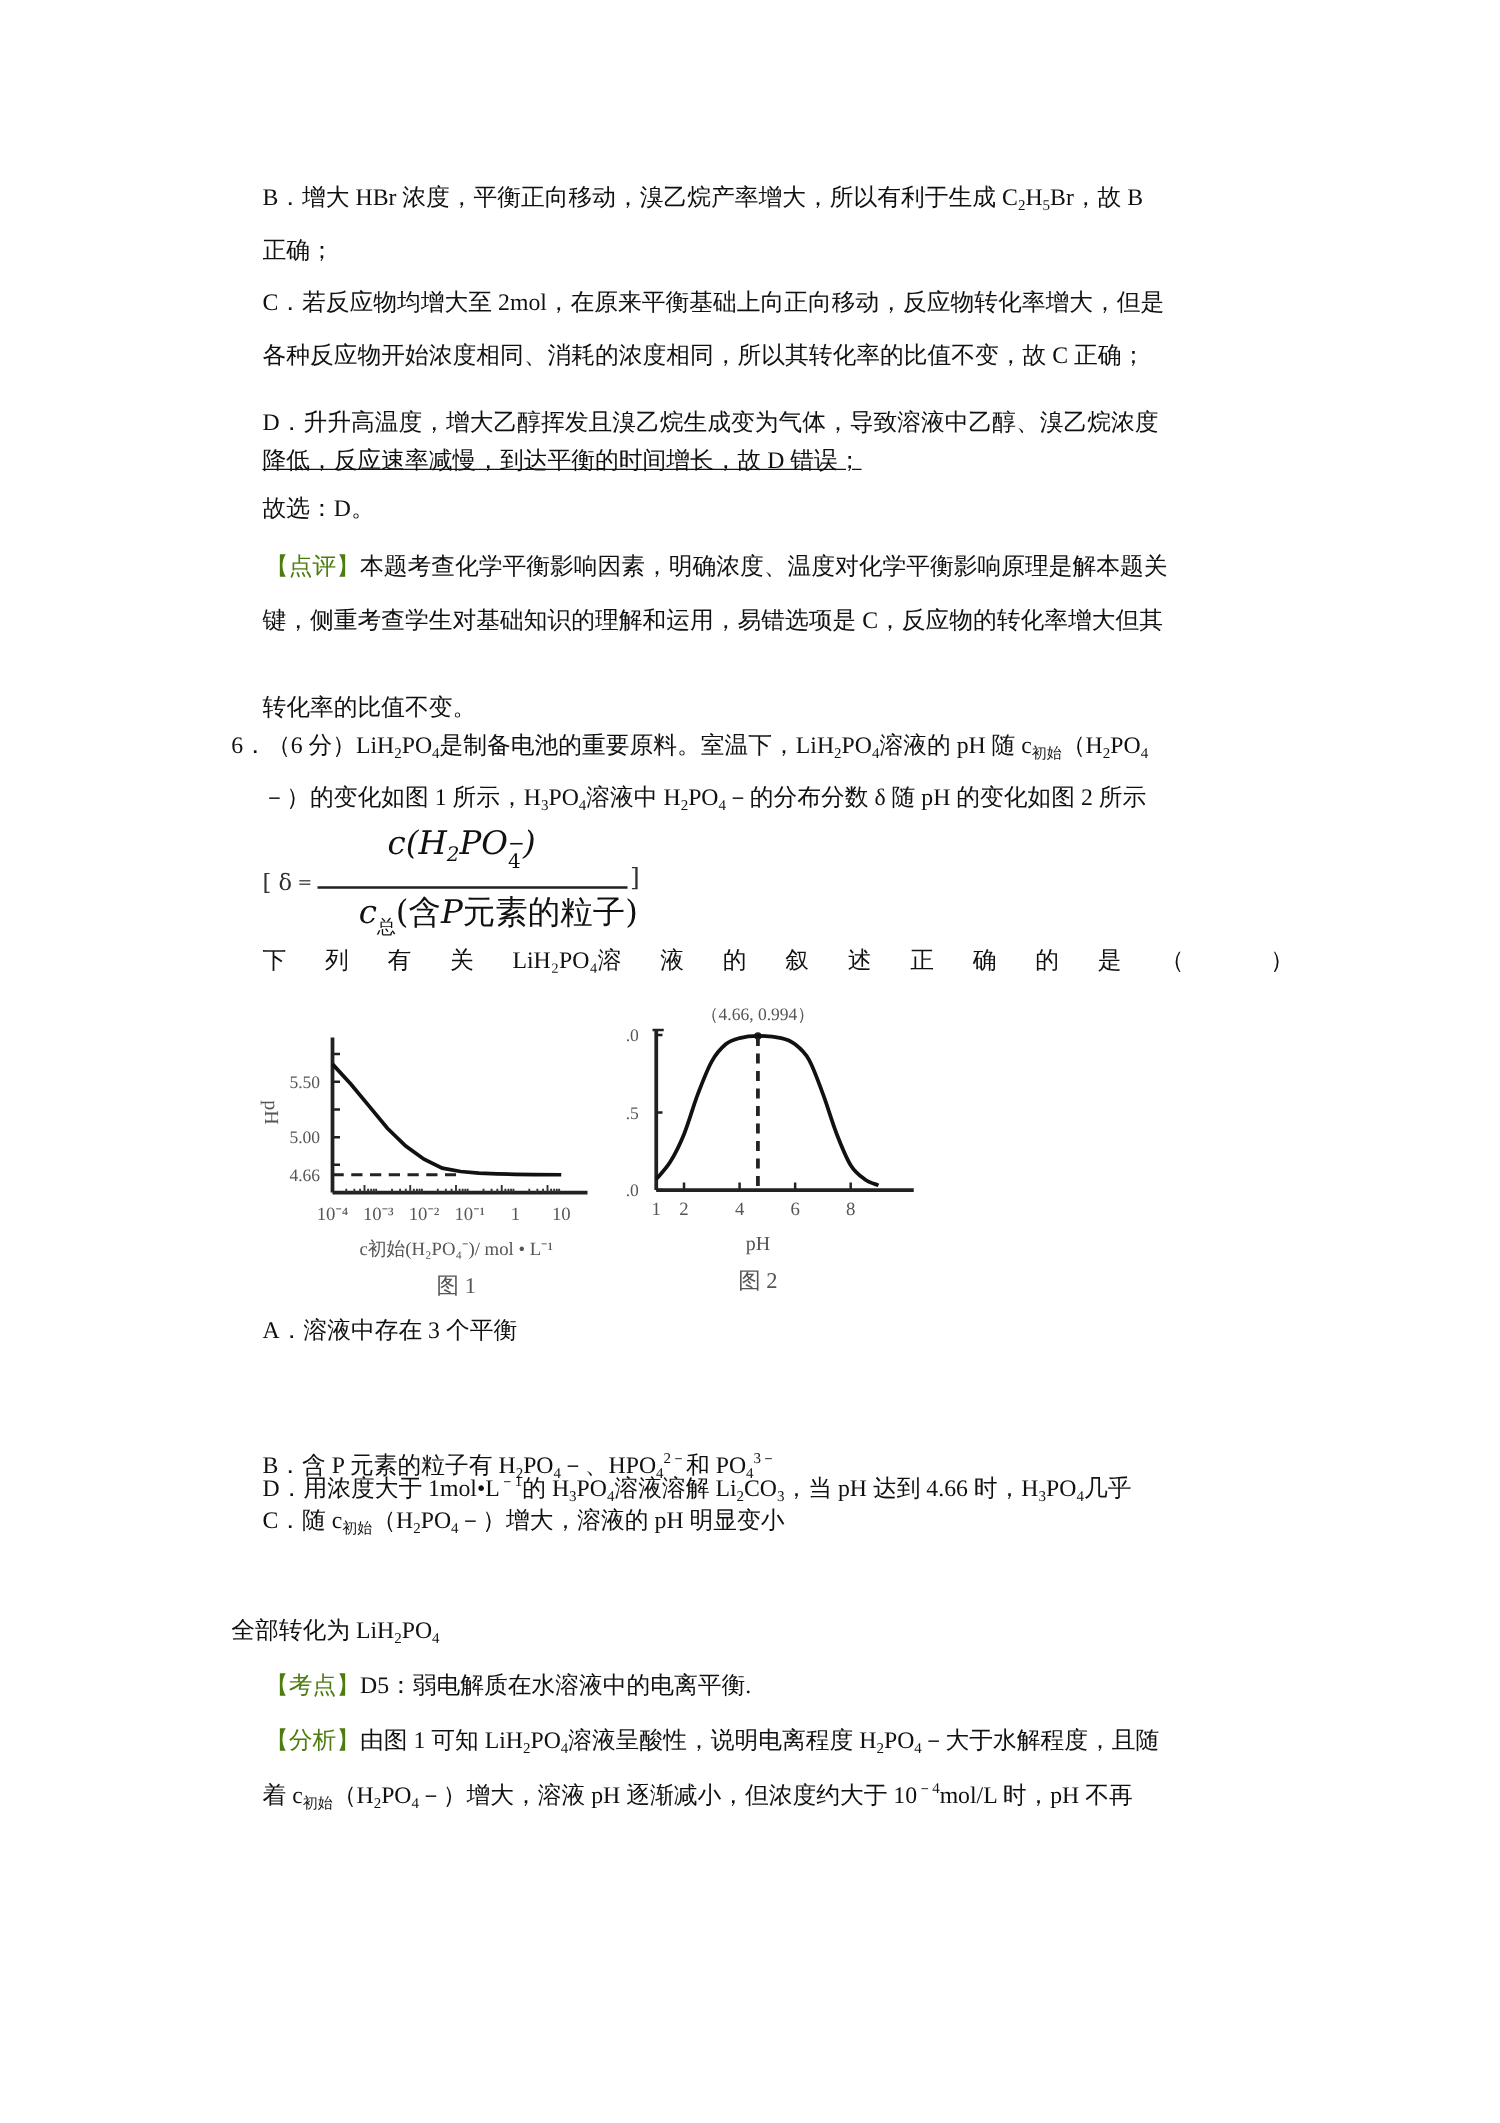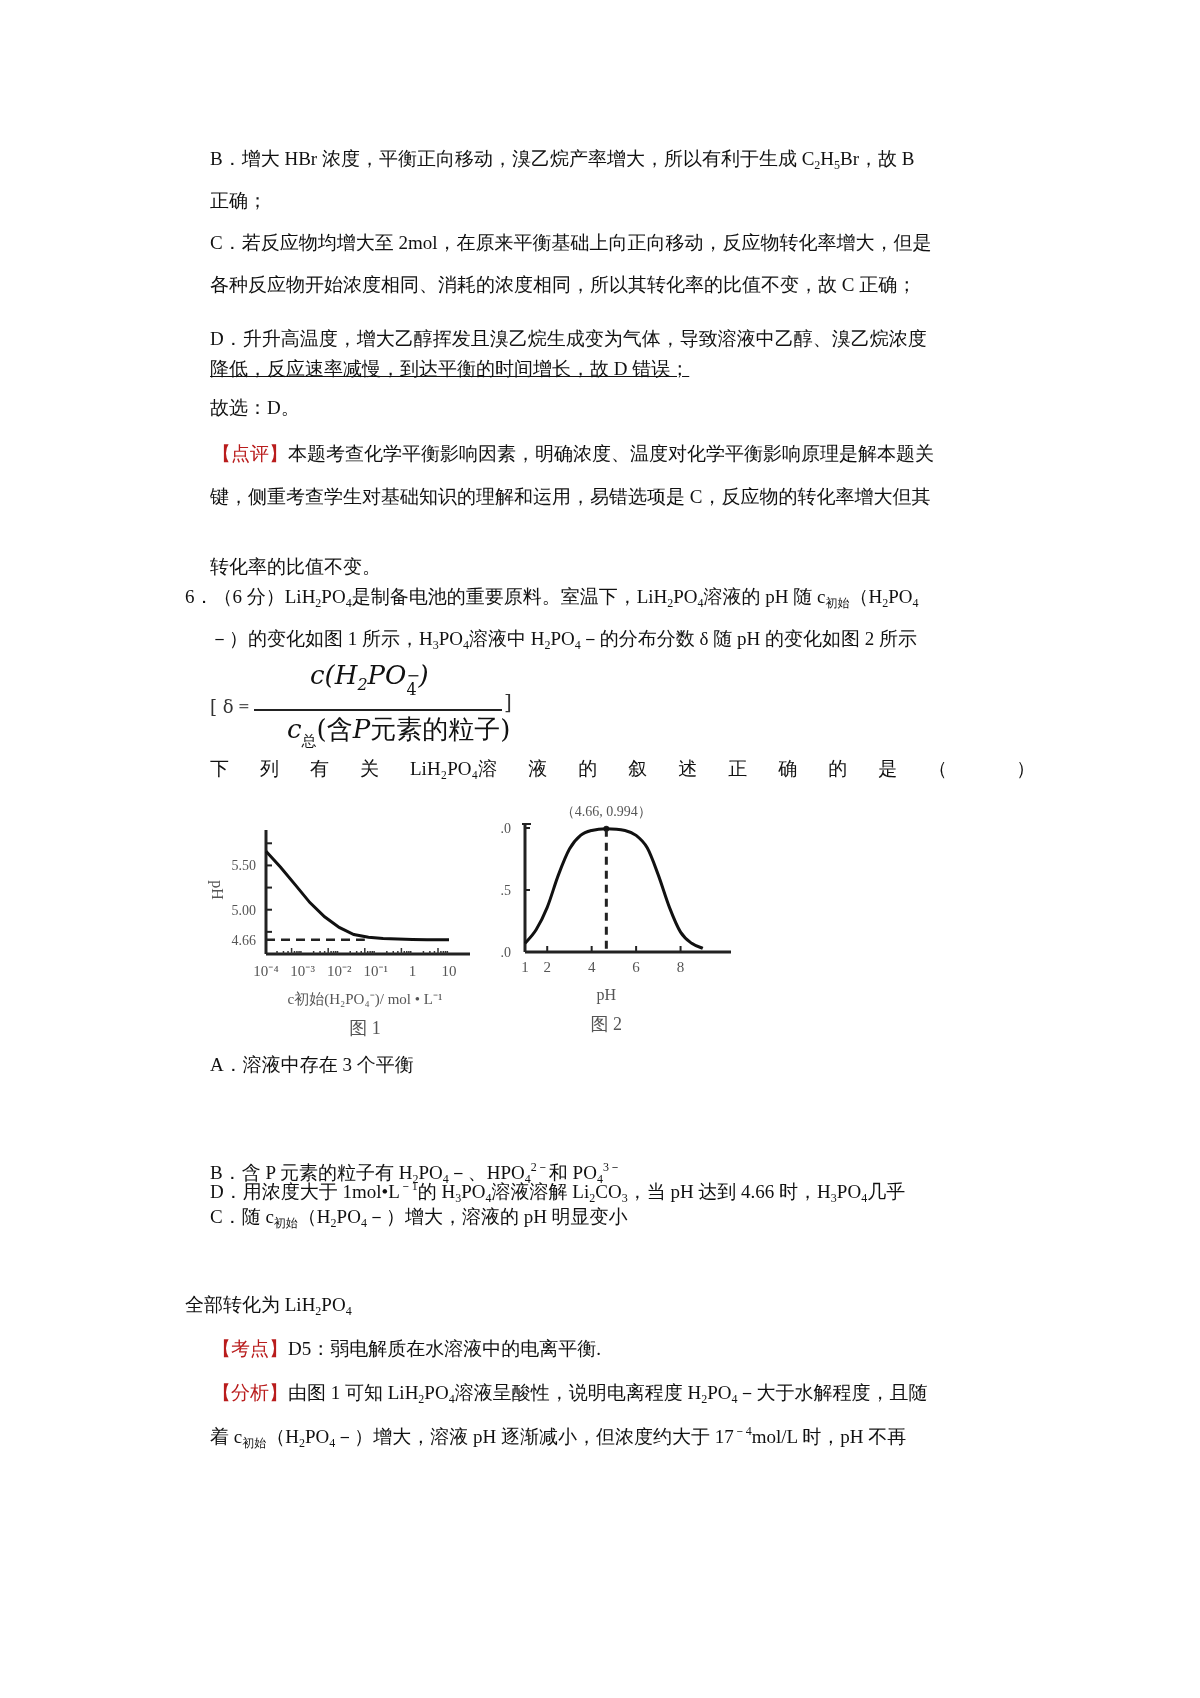--- a/index.html
+++ b/index.html
@@ -16,21 +16,21 @@
       overflow: hidden;
     }
     .line {
       position: absolute;
       font-size: 19px;
       line-height: 28px;
       white-space: nowrap;
     }
     .ind { left: 210px; }
     .flush { left: 185px; }
-    .tag { color: #b91c1c; font-family: Liberation Mono, monospace; }
+    .tag { color: #4d7c0f; font-family: Liberation Mono, monospace; }
     sub, sup { font-size: 12px; line-height: 0; }
     sub { vertical-align: -4px; }
     sup { vertical-align: 8px; }
     .small-sub { font-size: 12px; vertical-align: -4px; }
     .spaced span.w { display: inline-block; margin-right: 31px; }
     .formula {
       position: absolute;
       left: 210px;
       top: 716px;
       width: 320px;
@@ -210,14 +210,14 @@
 </div>
 
 <div class="line ind" style="top:1335px; left:212px;">
   <span class="tag">【考点】</span><span>D5：弱电解质在水溶液中的电离平衡.</span>
 </div>
 
 <div class="line ind" style="top:1379px; left:212px;">
   <span class="tag">【分析】</span><span>由图 1 可知 LiH</span><sub>2</sub><span>PO</span><sub>4</sub><span>溶液呈酸性，说明电离程度 H</span><sub>2</sub><span>PO</span><sub>4</sub><span>－大于水解程度，且随</span>
 </div>
 <div class="line ind" style="top:1423px;">
-  <span>着 c</span><span class="small-sub">初始</span><span>（H</span><sub>2</sub><span>PO</span><sub>4</sub><span>－）增大，溶液 pH 逐渐减小，但浓度约大于 17</span><sup>－4</sup><span>mol/L 时，pH 不再</span>
+  <span>着 c</span><span class="small-sub">初始</span><span>（H</span><sub>2</sub><span>PO</span><sub>4</sub><span>－）增大，溶液 pH 逐渐减小，但浓度约大于 10</span><sup>－4</sup><span>mol/L 时，pH 不再</span>
 </div>
 
 </body></html>

